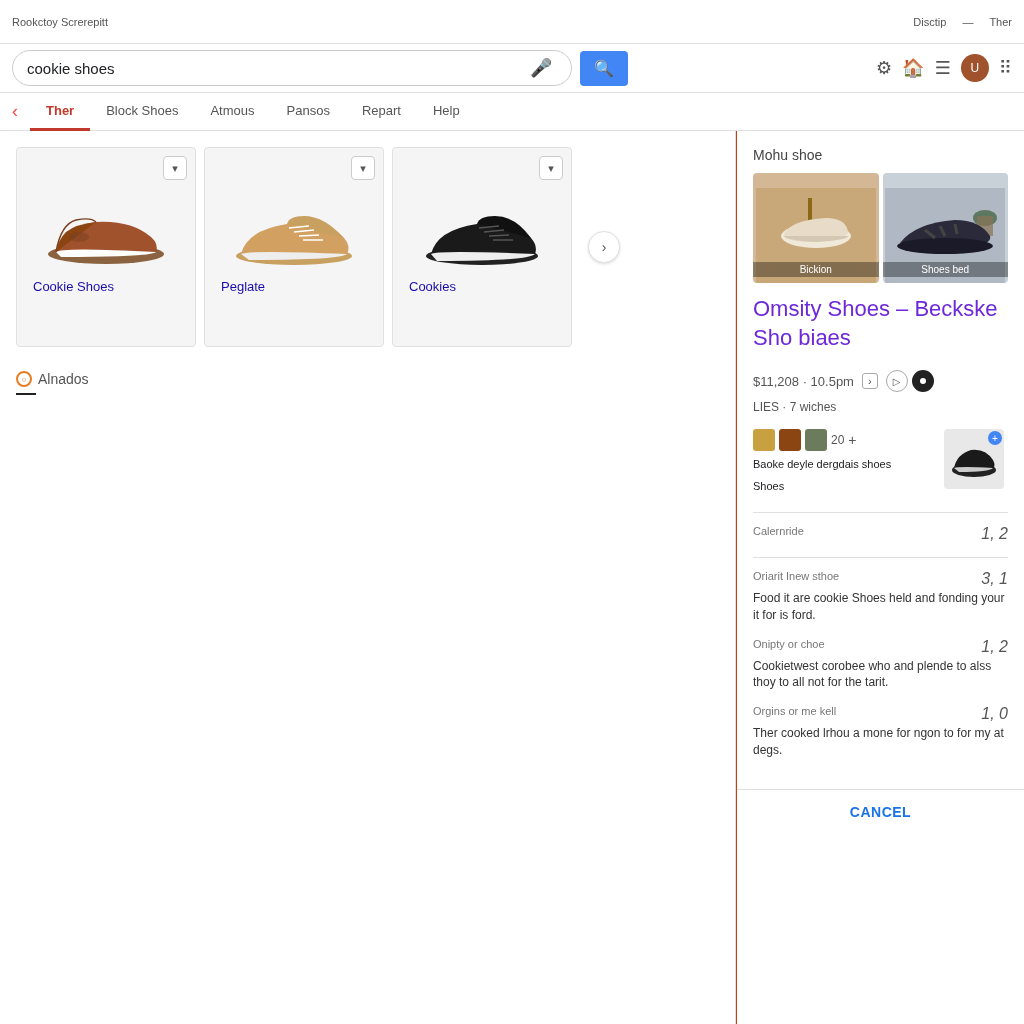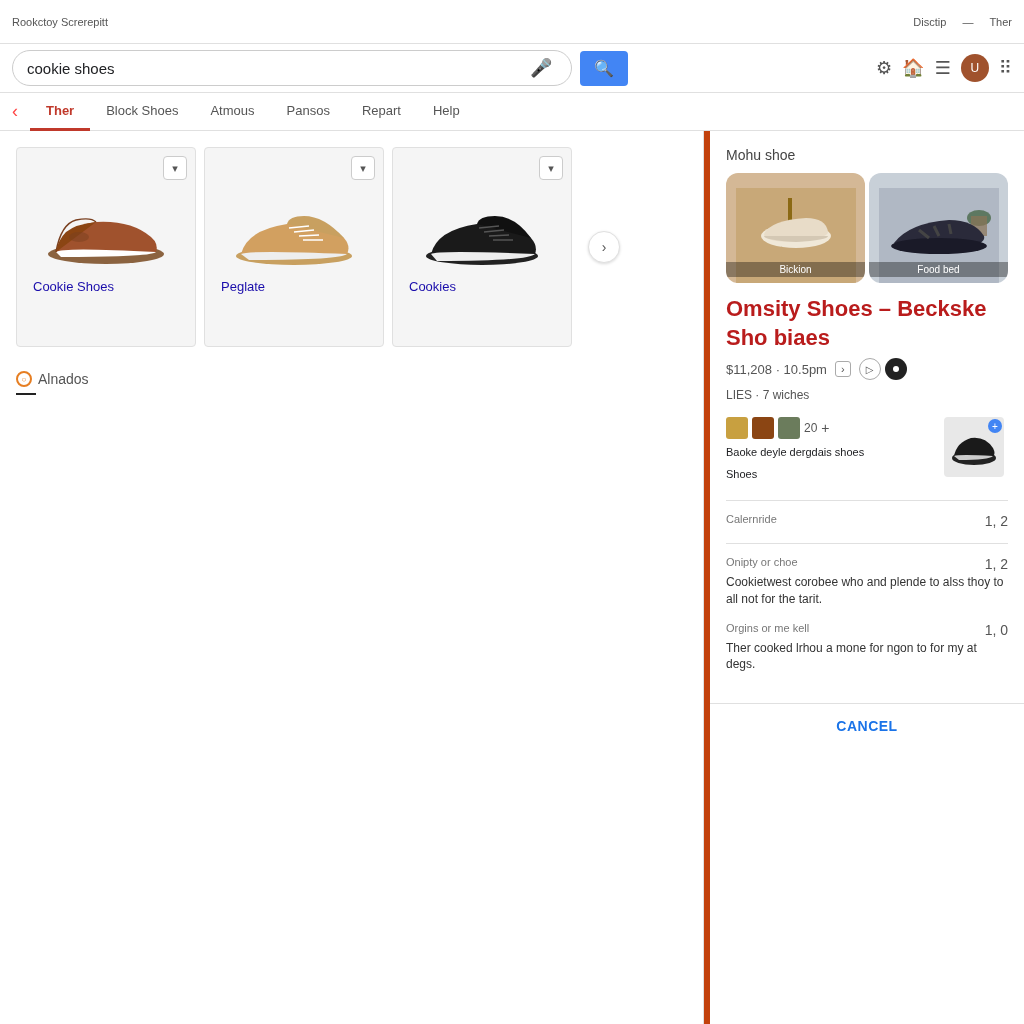--- a/index.html
+++ b/index.html
@@ -170,23 +170,23 @@
       width: 16px; height: 16px;
       border-radius: 50%;
       border: 2px solid #e67e22;
       display: flex; align-items: center; justify-content: center;
       font-size: 8px; color: #e67e22;
     }
     .alnados-divider { border: none; border-top: 2px solid #222; width: 20px; margin-top: 4px; }
 
     
     .right-panel {
-      width: 320px;
-      background: #fff;
-      border-left: 6px solid #c2410c;
+      width: 288px;
+      background: #fff;
+      border-left: 1px solid #c2410c;
       padding: 0;
       position: relative;
     }
     .right-panel-inner {
       padding: 16px;
     }
     .mohu-title {
       font-size: 14px;
       color: #444;
       margin-bottom: 10px;
@@ -196,21 +196,21 @@
     .shoe-images-row {
       display: flex;
       gap: 4px;
       margin-bottom: 12px;
       position: relative;
     }
     .shoe-img-box {
       flex: 1;
       height: 110px;
       background: #d4b896;
-      border-radius: 12px;
+      border-radius: 4px;
       display: flex;
       align-items: flex-end;
       justify-content: center;
       overflow: hidden;
       position: relative;
     }
     .shoe-img-box.right { background: #c8d0d8; }
     .shoe-img-label {
       position: absolute;
       bottom: 6px;
@@ -218,23 +218,23 @@
       text-align: center;
       font-size: 10px;
       color: #fff;
       background: rgba(0,0,0,0.35);
       padding: 2px 4px;
     }
 
     
     .product-title {
       font-size: 22px;
-      font-weight: bold;
-      color: #b91c1c;
-      margin-bottom: 6px;
+      font-weight: normal;
+      color: #6d28d9;
+      margin-bottom: 18px;
       line-height: 1.3;
     }
     .price-row {
       display: flex;
       align-items: center;
       gap: 8px;
       margin-bottom: 8px;
       font-size: 13px;
       color: #555;
     }
@@ -305,21 +305,21 @@
 
     
     .review-item { margin-bottom: 14px; }
     .review-header {
       display: flex;
       justify-content: space-between;
       align-items: flex-start;
       margin-bottom: 2px;
     }
     .review-source { font-size: 11px; color: #777; }
-    .review-score { font-size: 14px; color: #555; }
+    .review-score { font-size: 16px; color: #555; font-style: italic; }
     .review-text { font-size: 12px; color: #333; line-height: 1.4; }
 
     
     .cancel-btn {
       display: block;
       width: 100%;
       padding: 14px;
       background: #fff;
       border: none;
       border-top: 1px solid #e0e0e0;
@@ -474,21 +474,21 @@
             <ellipse cx="100" cy="30" rx="12" ry="8" fill="#3a5c38" opacity="0.7"></ellipse>
             <rect x="92" y="28" width="16" height="20" fill="#8B7355" opacity="0.7"></rect>
 
             <path d="M15 55 Q30 35 70 32 Q95 32 105 48 Q108 56 80 62 Q40 66 15 55Z" fill="#2a2a3a"></path>
             <ellipse cx="60" cy="58" rx="48" ry="8" fill="#1a1a28"></ellipse>
 
             <path d="M40 42 L50 50" stroke="#444" stroke-width="3"></path>
             <path d="M55 38 L60 48" stroke="#444" stroke-width="3"></path>
             <path d="M70 36 L72 46" stroke="#444" stroke-width="3"></path>
           </svg>
-          <span class="shoe-img-label">Food bed</span>
+          <span class="shoe-img-label">Shoes bed</span>
         </div>
       </div>
 
       <div class="product-title">Omsity Shoes – Beckske Sho biaes</div>
 
       <div class="price-row">
         <span>$11,208 · 10.5pm</span>
         <span class="price-expand">›</span>
         <div class="play-icons">
           <div class="play-circle">▷</div>
@@ -531,20 +531,27 @@
 
         <div class="review-item">
           <div class="review-header">
             <span class="review-source">Calernride</span>
             <span class="review-score">1, 2</span>
           </div>
         </div>
 
         <hr class="divider">
 
+        <div class="review-item">
+          <div class="review-header">
+            <span class="review-source">Oriarit Inew sthoe</span>
+            <span class="review-score">3, 1</span>
+          </div>
+          <div class="review-text">Food it are cookie Shoes held and fonding your it for is ford.</div>
+        </div>
 
         <div class="review-item">
           <div class="review-header">
             <span class="review-source">Onipty or choe</span>
             <span class="review-score">1, 2</span>
           </div>
           <div class="review-text">Cookietwest corobee who and plende to alss thoy to all not for the tarit.</div>
         </div>
 
         <div class="review-item">

